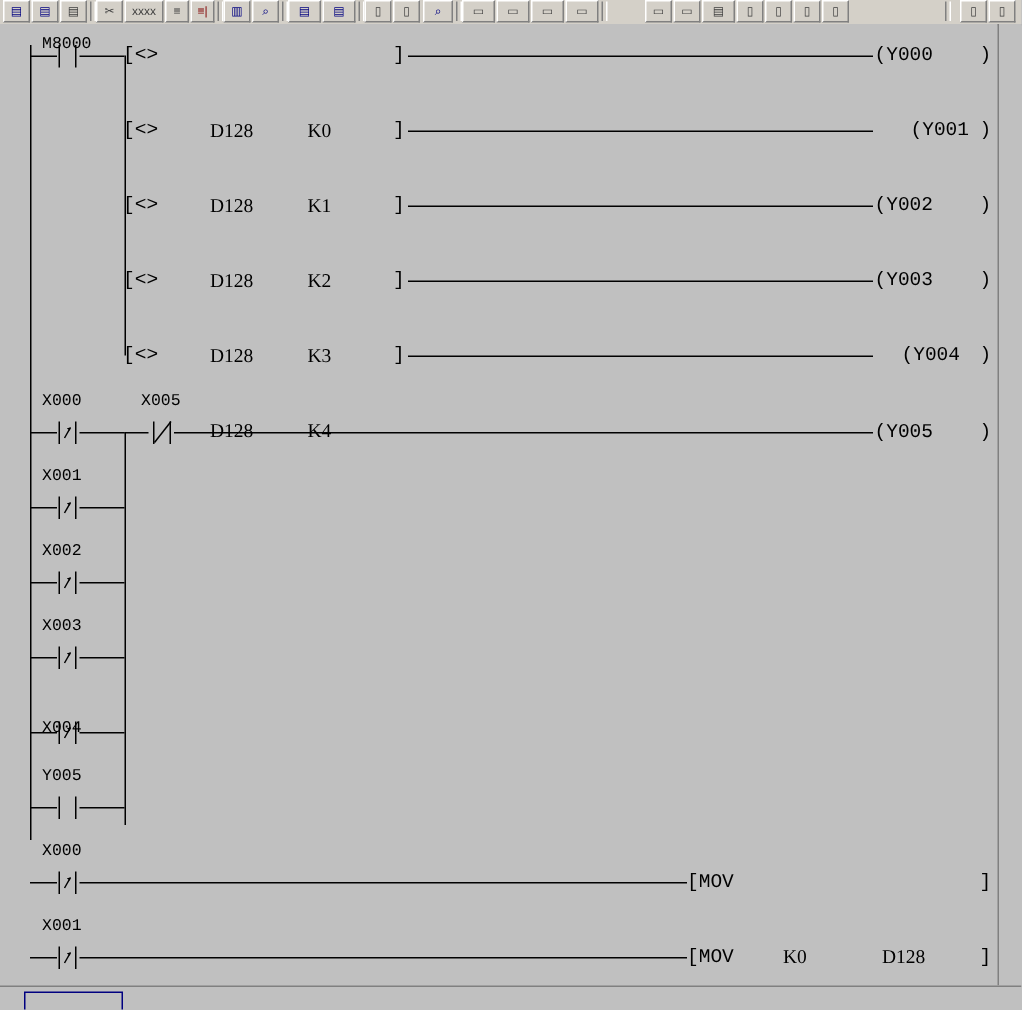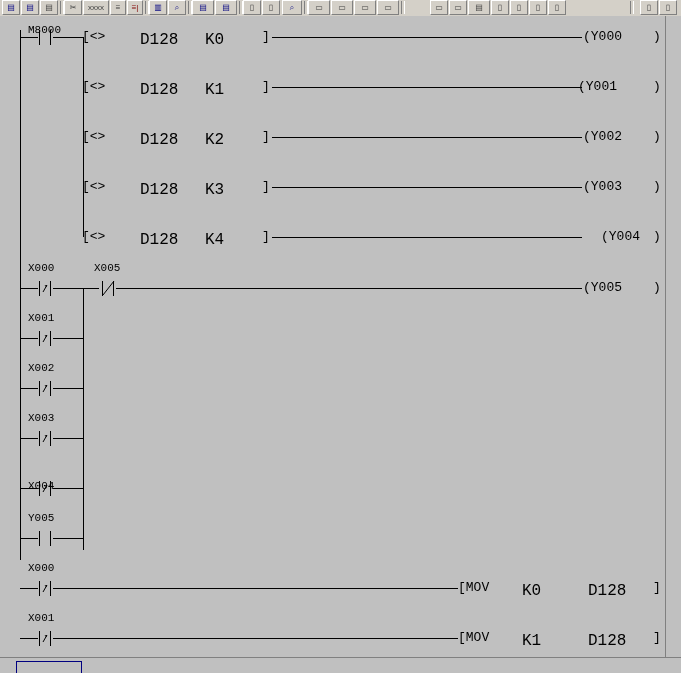--- a/index.html
+++ b/index.html
@@ -59,22 +59,22 @@
   .h{height:1px;}
   .v{width:1px;}
 
   .lbl{
     position:absolute;
     font-family:"Liberation Mono", monospace;
     font-size:11px;color:#000000;white-space:pre;
   }
   .op{
     position:absolute;
-    font-family:Liberation Mono, monospace;
-    font-size:16px;color:#000000;white-space:pre;
+    font-family:Liberation Serif, serif;
+    font-size:13px;color:#000000;white-space:pre;margin-top:48px;
   }
 
   
   .contact{position:absolute;width:18px;height:15px;}
   .contact .bar{position:absolute;top:0;width:1px;height:15px;background:#000;}
   .contact .bar.l{left:3px;}
   .contact .bar.r{left:14px;}
   .contact .arrow{position:absolute;left:6px;top:2px;width:6px;height:11px;}
   .contact .slash{position:absolute;left:2px;top:-1px;width:15px;height:17px;}
 
@@ -151,21 +151,21 @@
   <div class="brkL" style="left:262px;top:13px;">]</div>
   <div class="wire h" style="left:272px;top:21px;width:310px;"></div>
   <div class="coil" style="left:583px;top:13px;">(Y000</div>
   <div class="coil" style="left:653px;top:13px;">)</div>
 
   <div class="brkL" style="left:82px;top:63px;">[&lt;&gt;</div>
   <div class="op" style="left:140px;top:65px;">D128</div>
   <div class="op" style="left:205px;top:65px;">K1</div>
   <div class="brkL" style="left:262px;top:63px;">]</div>
   <div class="wire h" style="left:272px;top:71px;width:310px;"></div>
-  <div class="coil" style="left:578px;top:63px;">(Y001</div>
+  <div class="coil" style="left:607px;top:63px;">(Y001</div>
   <div class="coil" style="left:653px;top:63px;">)</div>
 
   <div class="brkL" style="left:82px;top:113px;">[&lt;&gt;</div>
   <div class="op" style="left:140px;top:115px;">D128</div>
   <div class="op" style="left:205px;top:115px;">K2</div>
   <div class="brkL" style="left:262px;top:113px;">]</div>
   <div class="wire h" style="left:272px;top:121px;width:310px;"></div>
   <div class="coil" style="left:583px;top:113px;">(Y002</div>
   <div class="coil" style="left:653px;top:113px;">)</div>
 

